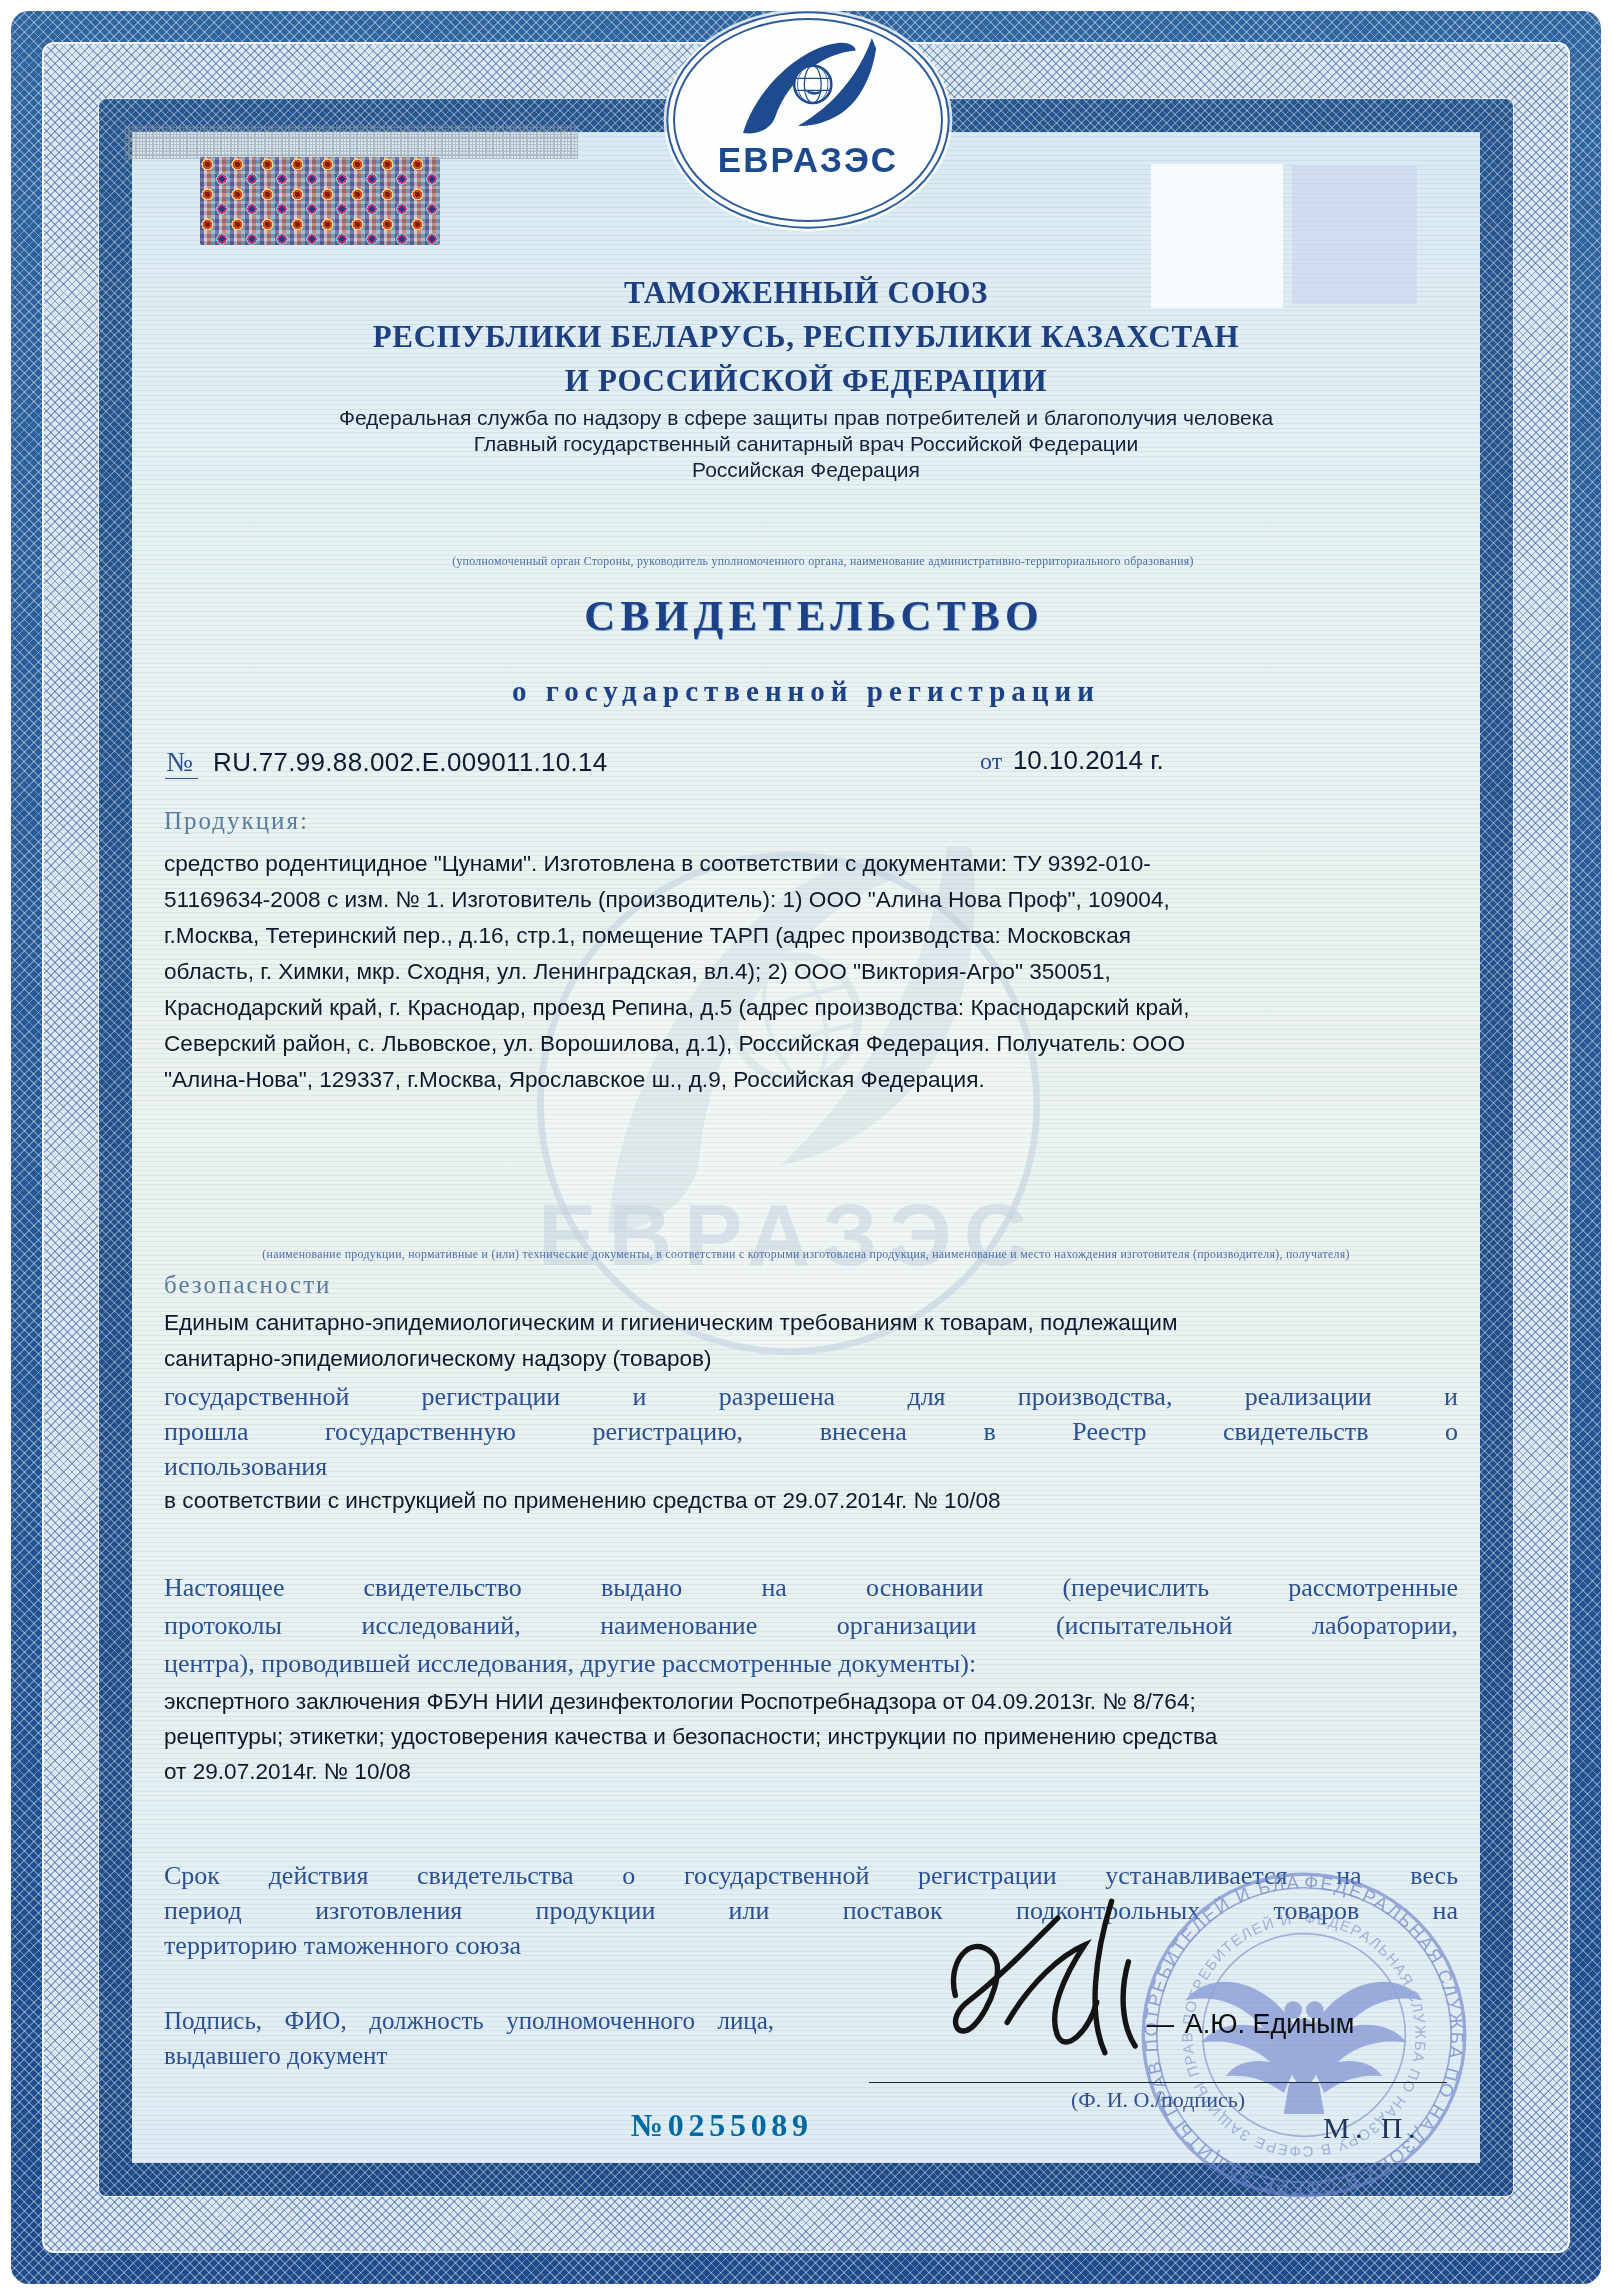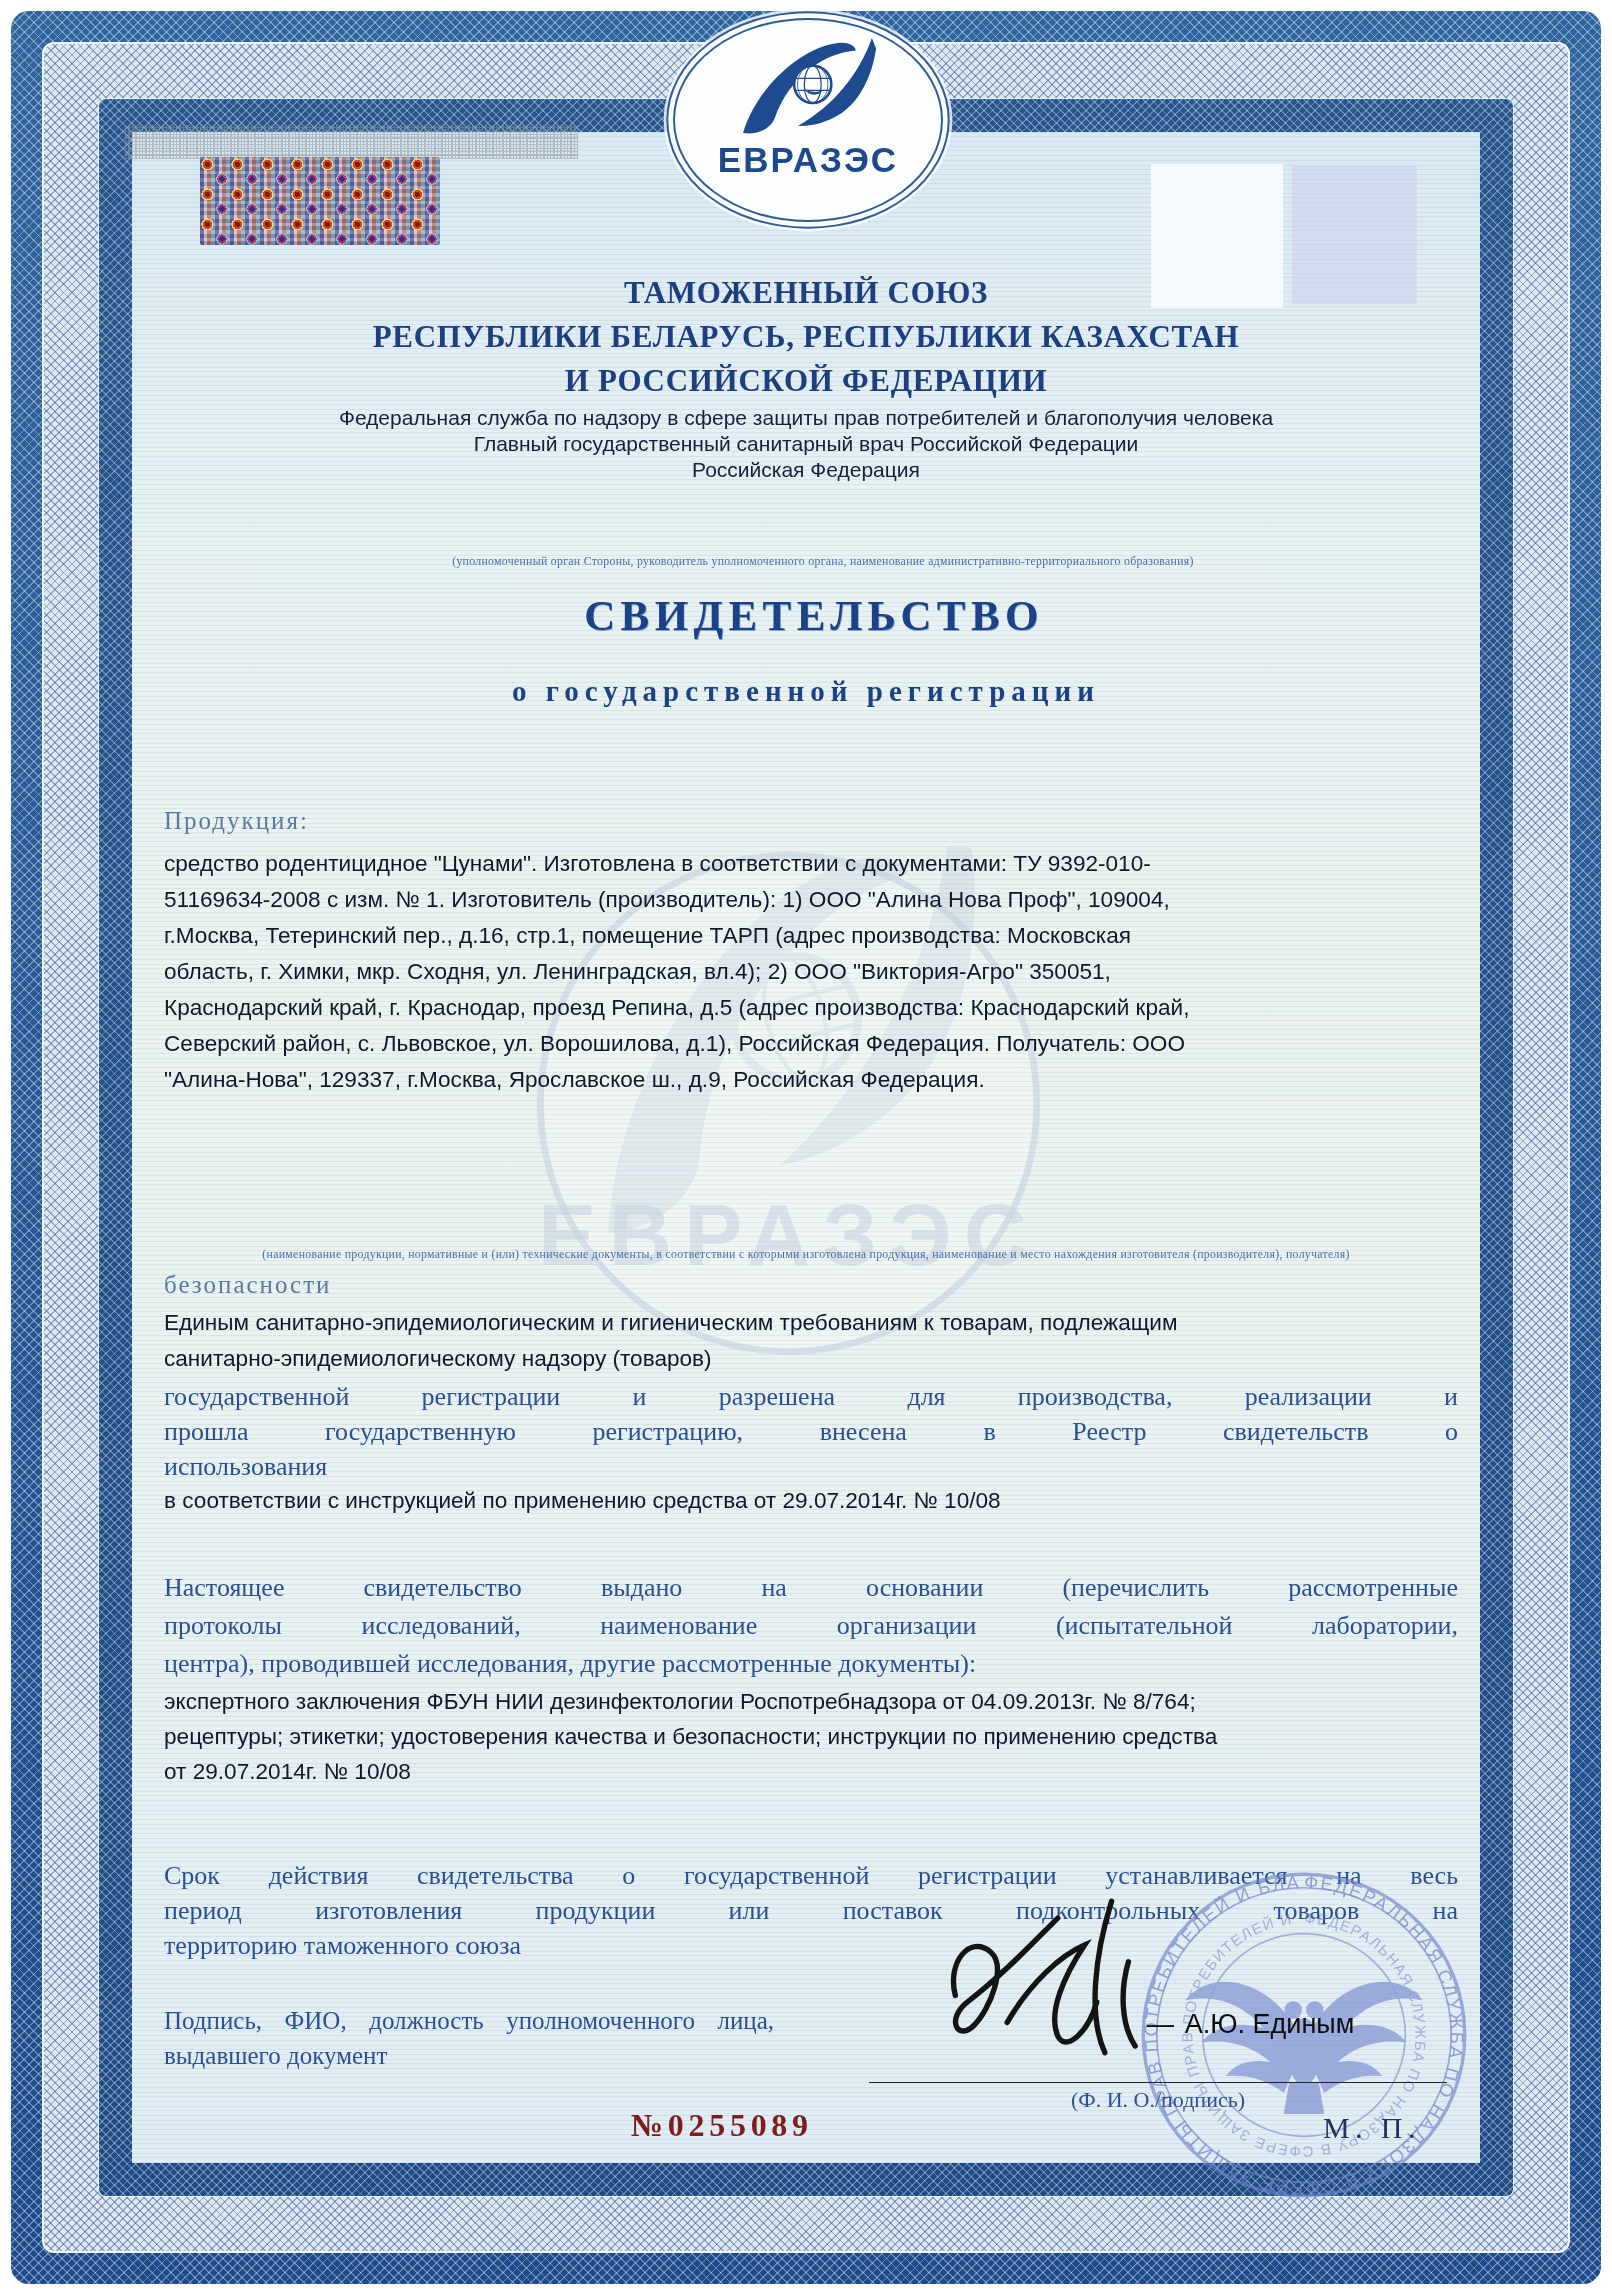--- a/index.html
+++ b/index.html
@@ -90,21 +90,21 @@
   .jl{text-align:justify;text-align-last:justify;}
 
   
   .sig-svg{position:absolute;left:943px;top:1881px;z-index:4;}
   .stamp{position:absolute;left:1125px;top:1856px;z-index:3;opacity:.8;}
   .signer{position:absolute;left:1147px;top:2009px;z-index:4;font-family:"Liberation Sans",sans-serif;
     font-size:27px;color:#0d0d0d;}
   .signer .dash{margin-right:10.8px;}
   .sig-line{position:absolute;left:869px;top:2082px;width:578px;border-top:1.7px solid #1b2430;z-index:4;}
   .fio-note{position:absolute;left:869px;top:2087px;width:578px;text-align:center;font-size:22px;color:#33508e;z-index:4;}
-  .serial{position:absolute;left:631px;top:2107px;font-weight:bold;font-size:32px;letter-spacing:4.7px;color:#7f1d1d;z-index:4;text-align:center;}
+  .serial{position:absolute;left:631px;top:2107px;font-weight:bold;font-size:32px;letter-spacing:4.7px;color:#0369a1;z-index:4;text-align:center;}
   .mp{position:absolute;left:1323px;top:2111px;font-size:30px;letter-spacing:5.4px;color:#21355c;z-index:4;}
 </style>
 </head>
 <body>
 
 <div class="certificate">
 
   <div class="f1"></div>
   <div class="f2"></div>
   <div class="f3"></div>
@@ -150,20 +150,28 @@
   <div class="tc header-authority">
     <div>Федеральная служба по надзору в сфере защиты прав потребителей и благополучия человека</div>
     <div>Главный государственный санитарный врач Российской Федерации</div>
     <div>Российская Федерация</div>
   </div>
   <div class="tc small-note note1">(уполномоченный орган Стороны, руководитель уполномоченного органа, наименование административно-территориального образования)</div>
 
   <div class="tc title-main">СВИДЕТЕЛЬСТВО</div>
   <div class="tc title-sub">о государственной регистрации</div>
 
+  <div class="reg-row">
+    <span class="reg-no">№</span>
+    <span class="reg-val">RU.77.99.88.002.Е.009011.10.14</span>
+    <span class="reg-date">
+      <span class="ot">от</span>
+      <span class="dt">10.10.2014 г.</span>
+    </span>
+  </div>
 
   <div class="blue-heading h-product">Продукция:</div>
   <div class="sans-par p-product">
     <div>средство родентицидное "Цунами". Изготовлена в соответствии с документами: ТУ 9392-010-</div>
     <div>51169634-2008 с изм. № 1. Изготовитель (производитель): 1) ООО "Алина Нова Проф", 109004,</div>
     <div>г.Москва, Тетеринский пер., д.16, стр.1, помещение ТАРП (адрес производства: Московская</div>
     <div>область, г. Химки, мкр. Сходня, ул. Ленинградская, вл.4); 2) ООО "Виктория-Агро" 350051,</div>
     <div>Краснодарский край, г. Краснодар, проезд Репина, д.5 (адрес производства: Краснодарский край,</div>
     <div>Северский район, с. Львовское, ул. Ворошилова, д.1), Российская Федерация.  Получатель: ООО</div>
     <div>"Алина-Нова", 129337, г.Москва, Ярославское ш., д.9, Российская Федерация.</div>

